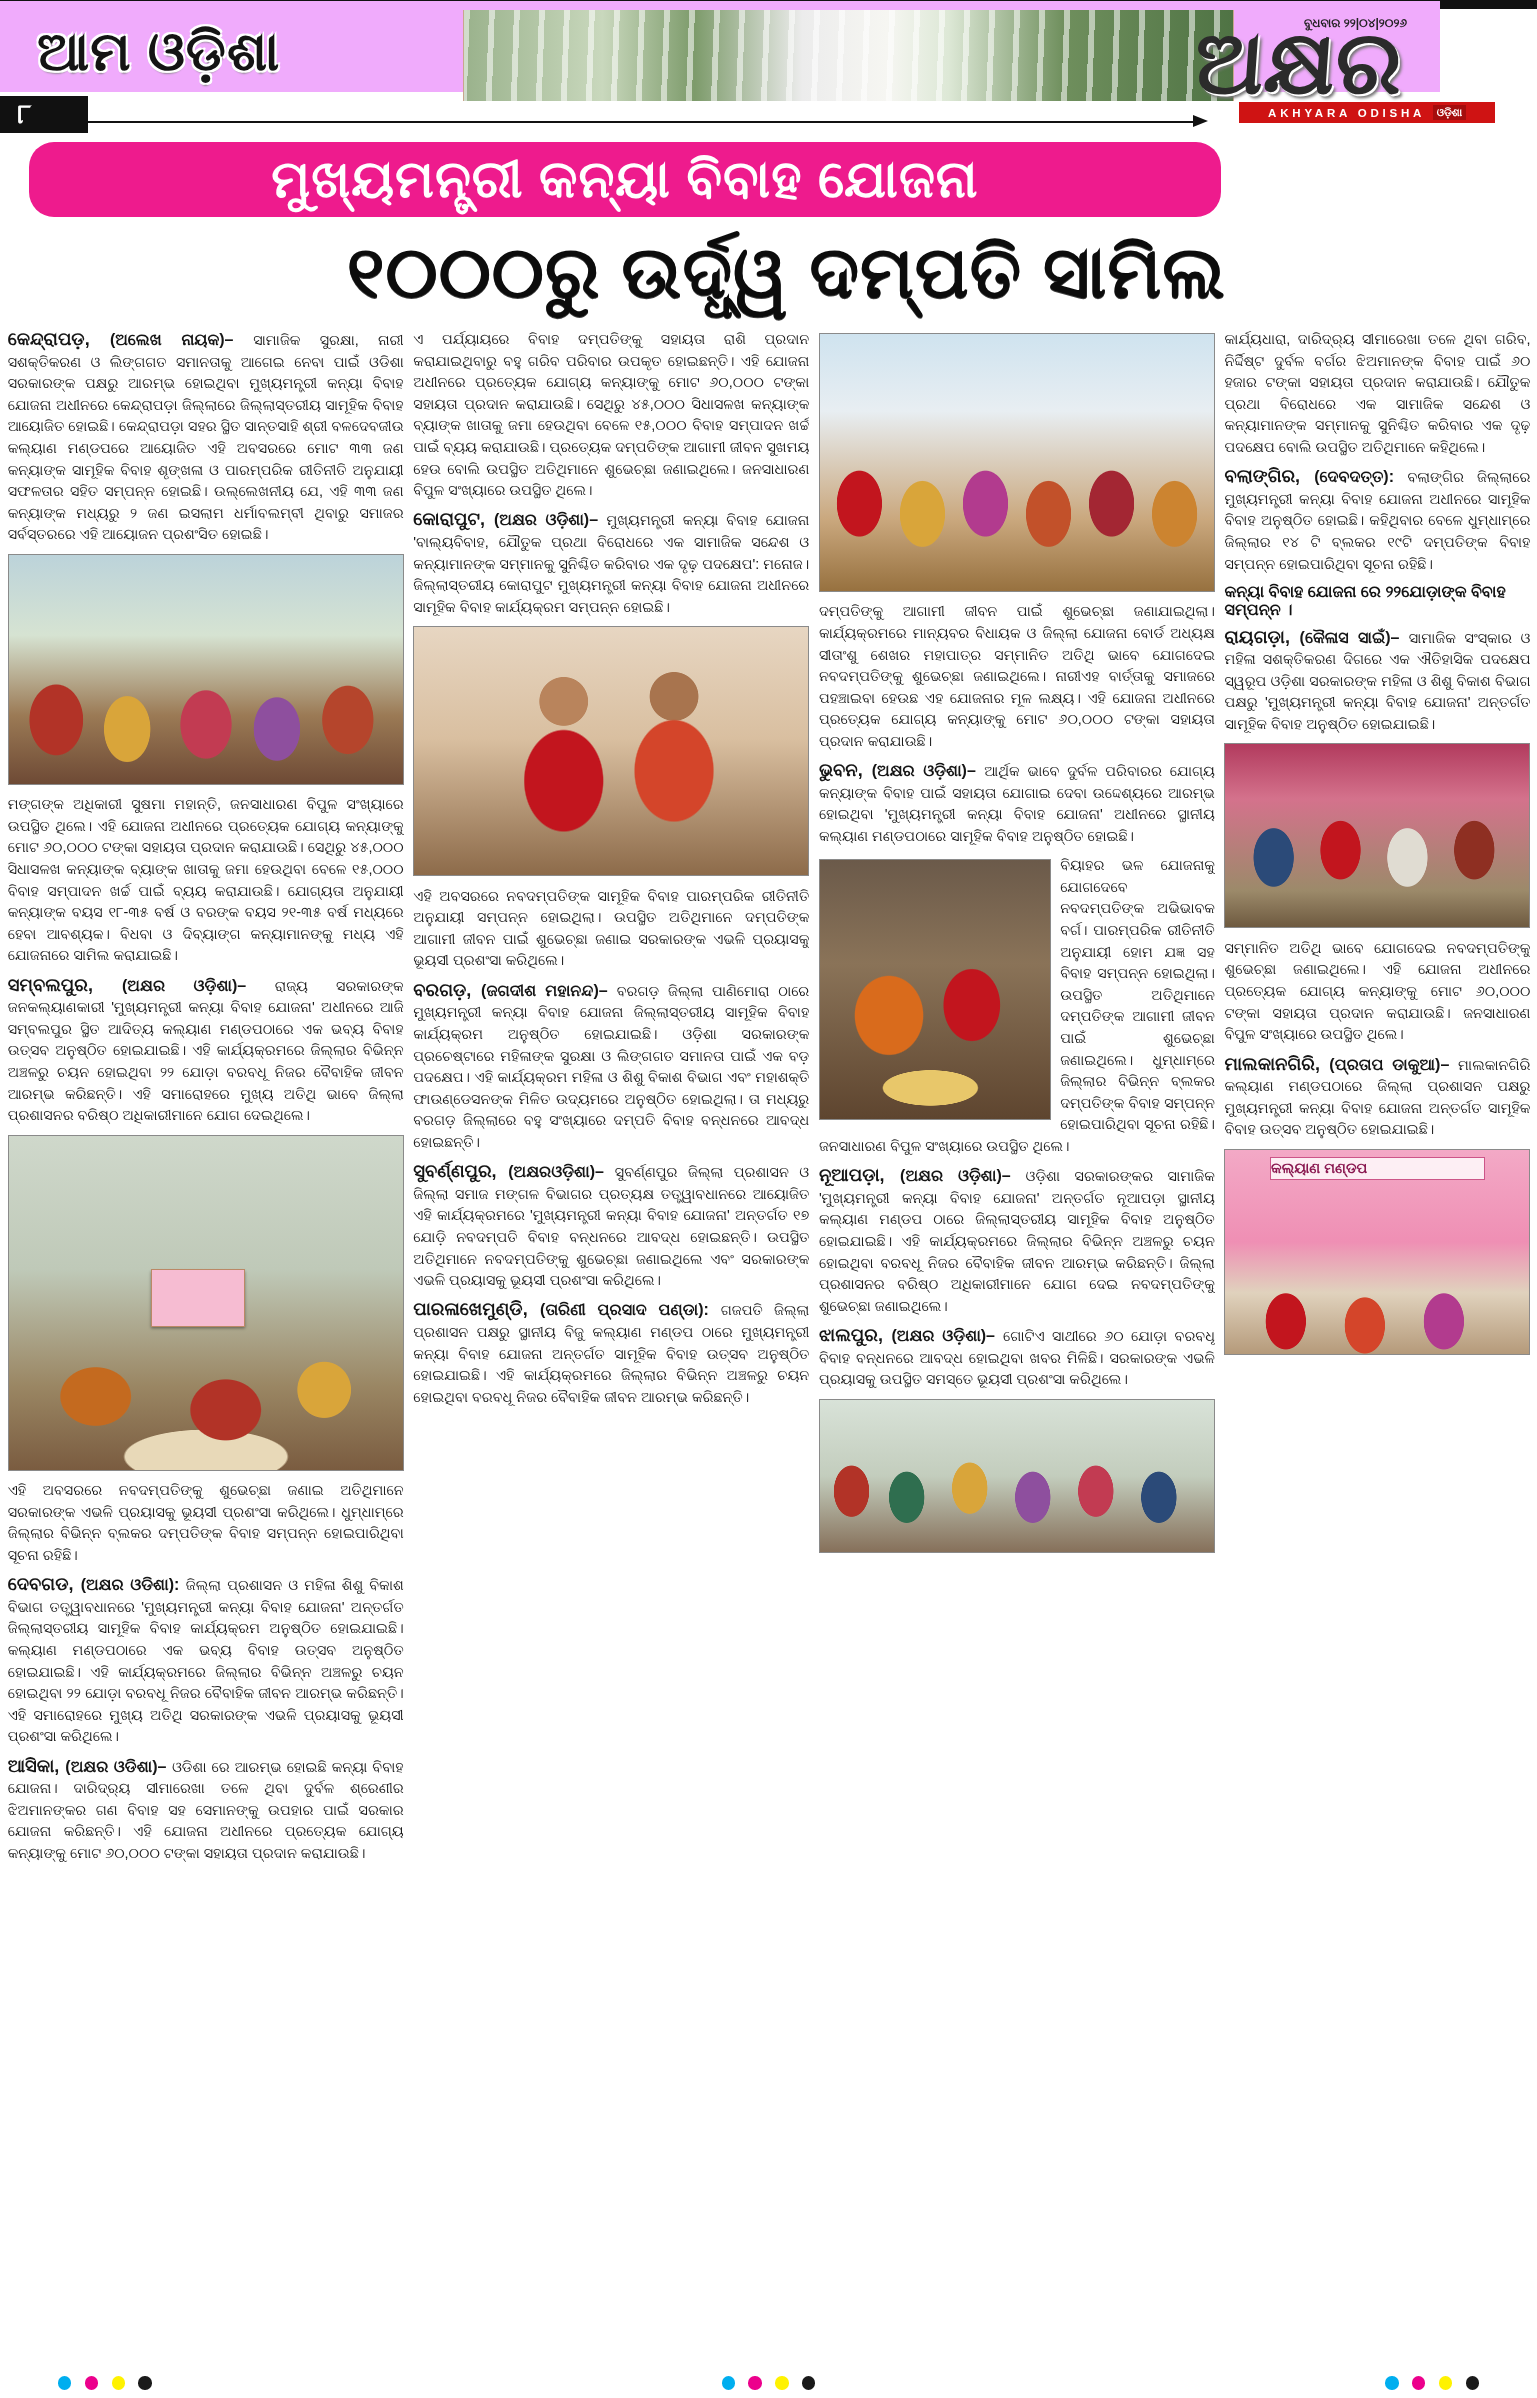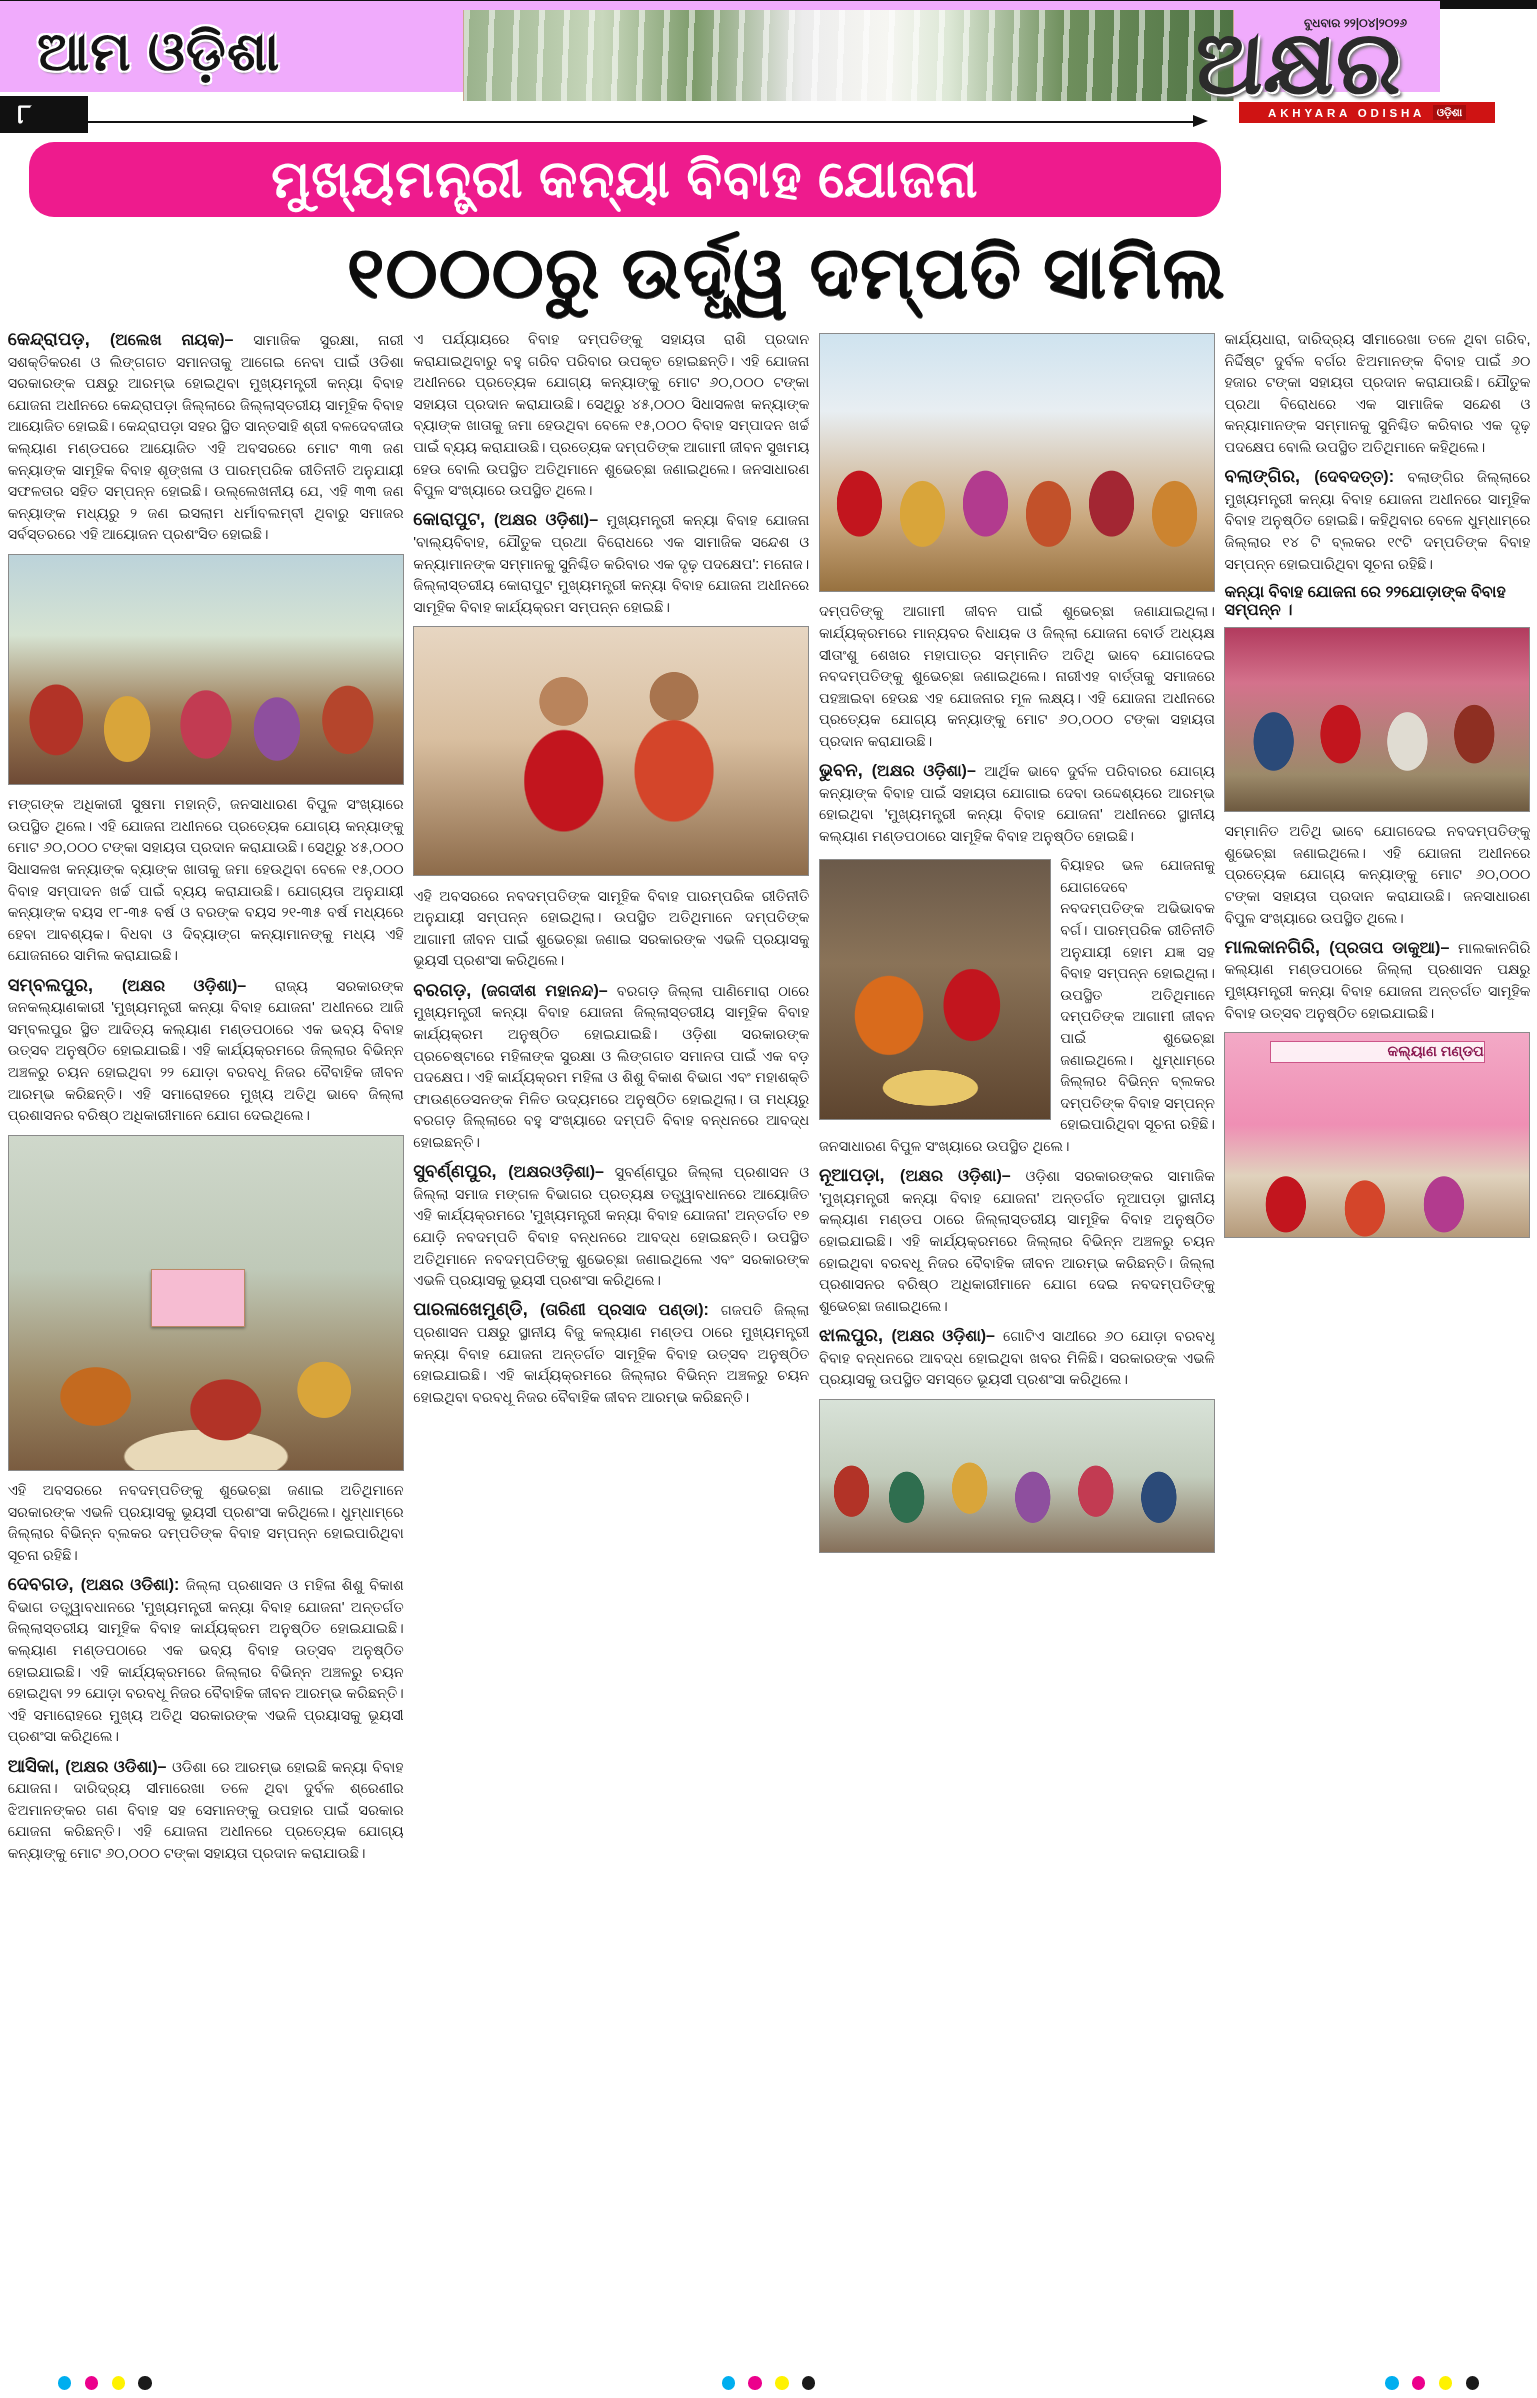--- a/index.html
+++ b/index.html
@@ -94,21 +94,21 @@
      radial-gradient(33px 46px at 72% 84%, #b23b8e 60%, transparent 62%),
      linear-gradient(180deg,#f3a9c6 0%,#ef8fb4 45%,#e0d2bd 70%,#b59a7a 100%);}
   .v-crowd-sari{background:
      radial-gradient(29px 42px at 8% 60%, #b23327 60%, transparent 62%),
      radial-gradient(29px 42px at 22% 64%, #2f6e4f 60%, transparent 62%),
      radial-gradient(29px 42px at 38% 58%, #d9a53a 60%, transparent 62%),
      radial-gradient(29px 42px at 54% 64%, #8e4f9e 60%, transparent 62%),
      radial-gradient(29px 42px at 70% 60%, #c23b52 60%, transparent 62%),
      radial-gradient(29px 42px at 86% 64%, #2b4a78 60%, transparent 62%),
      linear-gradient(180deg,#d8e2d8 0%,#c3cdbd 50%,#86705a 100%);}
-  .ph-label{position:absolute;left:0;right:0;top:7.7px;margin:0 auto;width:70%;text-align:right;
+  .ph-label{position:absolute;left:0;right:0;top:7.7px;margin:0 auto;width:70%;text-align:left;
      background:rgba(255,255,255,.82);color:#8a1850;font-weight:800;font-size:14.4px;padding:1.9px 0;
      border:1px solid #c58;}
   
   .footer{position:absolute;left:0;top:2367px;width:1537px;height:32px;display:flex;
           align-items:center;justify-content:space-between;padding:0 58px;box-sizing:border-box;}
   .dotgroup{display:flex;gap:13.4px;}
   .dot{width:13.4px;height:13.4px;border-radius:50%;}
 </style>
 </head>
 <body>
@@ -170,20 +170,21 @@
         <div class="ph v-ritual fl" style="height: 259px;"></div>
         <p class="para">ବିୟାହର ଭଳ ଯୋଜନାକୁ ଯୋଗଦେବେ ନବଦମ୍ପତିଙ୍କ ଅଭିଭାବକ ବର୍ଗ। ପାରମ୍ପରିକ ରୀତିନୀତି ଅନୁଯାୟୀ ହୋମ ଯଜ୍ଞ ସହ ବିବାହ ସମ୍ପନ୍ନ ହୋଇଥିଲା। ଉପସ୍ଥିତ ଅତିଥିମାନେ ଦମ୍ପତିଙ୍କ ଆଗାମୀ ଜୀବନ ପାଇଁ ଶୁଭେଚ୍ଛା ଜଣାଇଥିଲେ। ଧୁମ୍‌ଧାମ୍‌ରେ ଜିଲ୍ଲାର ବିଭିନ୍ନ ବ୍ଲକର ଦମ୍ପତିଙ୍କ ବିବାହ ସମ୍ପନ୍ନ ହୋଇପାରିଥିବା ସୂଚନା ରହିଛି। ଜନସାଧାରଣ ବିପୁଳ ସଂଖ୍ୟାରେ ଉପସ୍ଥିତ ଥିଲେ।</p>
         <p class="story"><span class="dl">ନୂଆପଡ଼ା, </span><span class="rep">(ଅକ୍ଷର ଓଡ଼ିଶା)– </span>ଓଡ଼ିଶା ସରକାରଙ୍କର ସାମାଜିକ 'ମୁଖ୍ୟମନ୍ତ୍ରୀ କନ୍ୟା ବିବାହ ଯୋଜନା' ଅନ୍ତର୍ଗତ ନୂଆପଡ଼ା ସ୍ଥାନୀୟ କଲ୍ୟାଣ ମଣ୍ଡପ ଠାରେ ଜିଲ୍ଲାସ୍ତରୀୟ ସାମୂହିକ ବିବାହ ଅନୁଷ୍ଠିତ ହୋଇଯାଇଛି। ଏହି କାର୍ଯ୍ୟକ୍ରମରେ ଜିଲ୍ଲାର ବିଭିନ୍ନ ଅଞ୍ଚଳରୁ ଚୟନ ହୋଇଥିବା ବରବଧୂ ନିଜର ବୈବାହିକ ଜୀବନ ଆରମ୍ଭ କରିଛନ୍ତି। ଜିଲ୍ଲା ପ୍ରଶାସନର ବରିଷ୍ଠ ଅଧିକାରୀମାନେ ଯୋଗ ଦେଇ ନବଦମ୍ପତିଙ୍କୁ ଶୁଭେଚ୍ଛା ଜଣାଇଥିଲେ।</p>
         <p class="story"><span class="dl">ଝାଲପୁର, </span><span class="rep">(ଅକ୍ଷର ଓଡ଼ିଶା)– </span>ଗୋଟିଏ ସାଥୀରେ ୬୦ ଯୋଡ଼ା ବରବଧୂ ବିବାହ ବନ୍ଧନରେ ଆବଦ୍ଧ ହୋଇଥିବା ଖବର ମିଳିଛି। ସରକାରଙ୍କ ଏଭଳି ପ୍ରୟାସକୁ ଉପସ୍ଥିତ ସମସ୍ତେ ଭୂୟସୀ ପ୍ରଶଂସା କରିଥିଲେ।</p>
         <div class="ph v-crowd-sari" style="height: 152px;"></div>
       </div>
       <div class="col">
         <p class="para">କାର୍ଯ୍ୟଧାରା, ଦାରିଦ୍ର୍ୟ ସୀମାରେଖା ତଳେ ଥିବା ଗରିବ, ନିର୍ଦ୍ଦିଷ୍ଟ ଦୁର୍ବଳ ବର୍ଗର ଝିଅମାନଙ୍କ ବିବାହ ପାଇଁ ୬୦ ହଜାର ଟଙ୍କା ସହାୟତା ପ୍ରଦାନ କରାଯାଉଛି। ଯୌତୁକ ପ୍ରଥା ବିରୋଧରେ ଏକ ସାମାଜିକ ସନ୍ଦେଶ ଓ କନ୍ୟାମାନଙ୍କ ସମ୍ମାନକୁ ସୁନିଶ୍ଚିତ କରିବାର ଏକ ଦୃଢ଼ ପଦକ୍ଷେପ ବୋଲି ଉପସ୍ଥିତ ଅତିଥିମାନେ କହିଥିଲେ।</p>
         <p class="story"><span class="dl">ବଲାଙ୍ଗିର, </span><span class="rep">(ଦେବଦତ୍ତ): </span>ବଲାଙ୍ଗିର ଜିଲ୍ଲାରେ ମୁଖ୍ୟମନ୍ତ୍ରୀ କନ୍ୟା ବିବାହ ଯୋଜନା ଅଧୀନରେ ସାମୂହିକ ବିବାହ ଅନୁଷ୍ଠିତ ହୋଇଛି। କହିଥିବାର ବେଳେ ଧୁମ୍‌ଧାମ୍‌ରେ ଜିଲ୍ଲାର ୧୪ ଟି ବ୍ଲକର ୧୯ଟି ଦମ୍ପତିଙ୍କ ବିବାହ ସମ୍ପନ୍ନ ହୋଇପାରିଥିବା ସୂଚନା ରହିଛି।</p>
         <p class="subhead">କନ୍ୟା ବିବାହ ଯୋଜନା ରେ ୨୨ଯୋଡ଼ାଙ୍କ ବିବାହ ସମ୍ପନ୍ନ ।</p>
+        <p class="story"><span class="dl">ରାୟଗଡ଼ା, </span><span class="rep">(କୈଳାସ ସାଇଁ)– </span>ସାମାଜିକ ସଂସ୍କାର ଓ ମହିଳା ସଶକ୍ତିକରଣ ଦିଗରେ ଏକ ଐତିହାସିକ ପଦକ୍ଷେପ ସ୍ୱରୂପ ଓଡ଼ିଶା ସରକାରଙ୍କ ମହିଳା ଓ ଶିଶୁ ବିକାଶ ବିଭାଗ ପକ୍ଷରୁ 'ମୁଖ୍ୟମନ୍ତ୍ରୀ କନ୍ୟା ବିବାହ ଯୋଜନା' ଅନ୍ତର୍ଗତ ସାମୂହିକ ବିବାହ ଅନୁଷ୍ଠିତ ହୋଇଯାଇଛି।</p>
         <div class="ph v-present" style="height: 183px;"></div>
         <p class="para">ସମ୍ମାନିତ ଅତିଥି ଭାବେ ଯୋଗଦେଇ ନବଦମ୍ପତିଙ୍କୁ ଶୁଭେଚ୍ଛା ଜଣାଇଥିଲେ। ଏହି ଯୋଜନା ଅଧୀନରେ ପ୍ରତ୍ୟେକ ଯୋଗ୍ୟ କନ୍ୟାଙ୍କୁ ମୋଟ ୬୦,୦୦୦ ଟଙ୍କା ସହାୟତା ପ୍ରଦାନ କରାଯାଉଛି। ଜନସାଧାରଣ ବିପୁଳ ସଂଖ୍ୟାରେ ଉପସ୍ଥିତ ଥିଲେ।</p>
         <p class="story"><span class="dl">ମାଲକାନଗିରି, </span><span class="rep">(ପ୍ରତାପ ଡାକୁଆ)– </span>ମାଲକାନଗିରି କଲ୍ୟାଣ ମଣ୍ଡପଠାରେ ଜିଲ୍ଲା ପ୍ରଶାସନ ପକ୍ଷରୁ ମୁଖ୍ୟମନ୍ତ୍ରୀ କନ୍ୟା ବିବାହ ଯୋଜନା ଅନ୍ତର୍ଗତ ସାମୂହିକ ବିବାହ ଉତ୍ସବ ଅନୁଷ୍ଠିତ ହୋଇଯାଇଛି।</p>
         <div class="ph v-mandap" style="height: 204px;">
           <div class="ph-label">କଲ୍ୟାଣ ମଣ୍ଡପ</div>
         </div>
       </div>
     </div>
 
   <div class="footer" id="footer">

